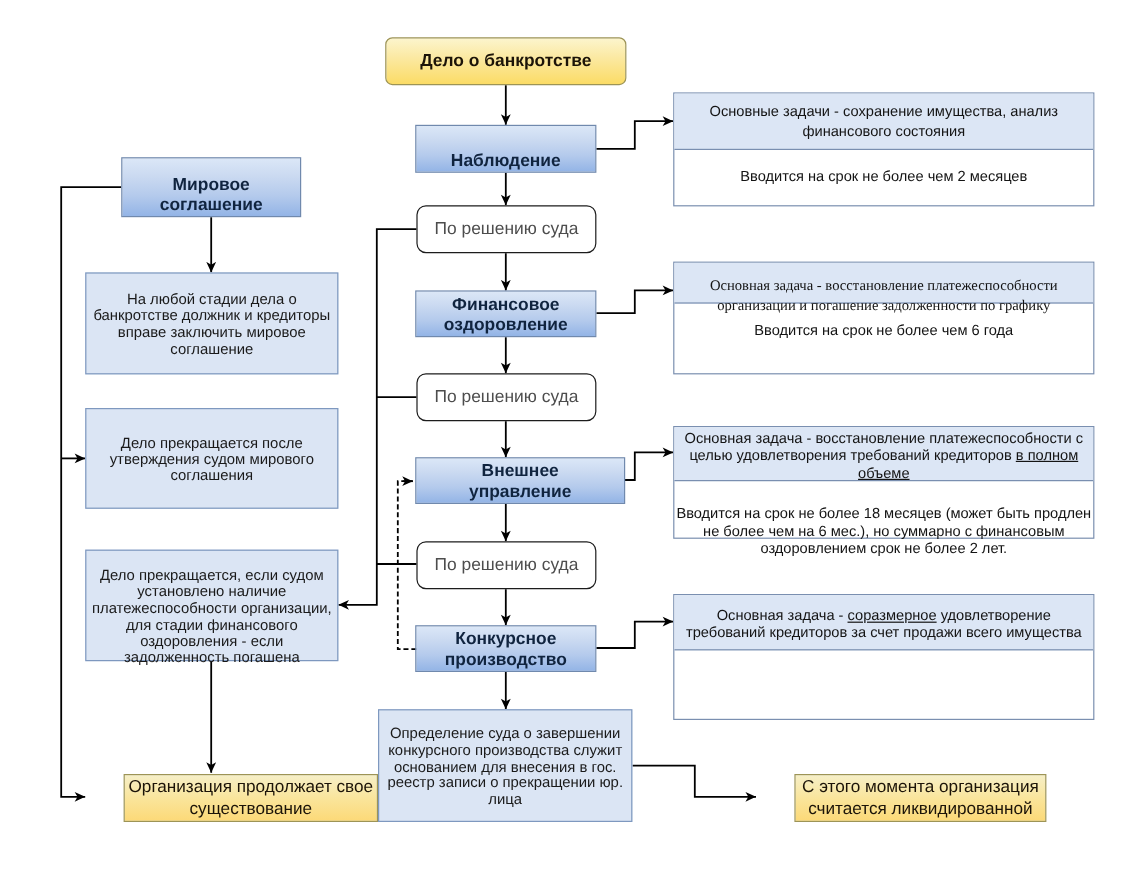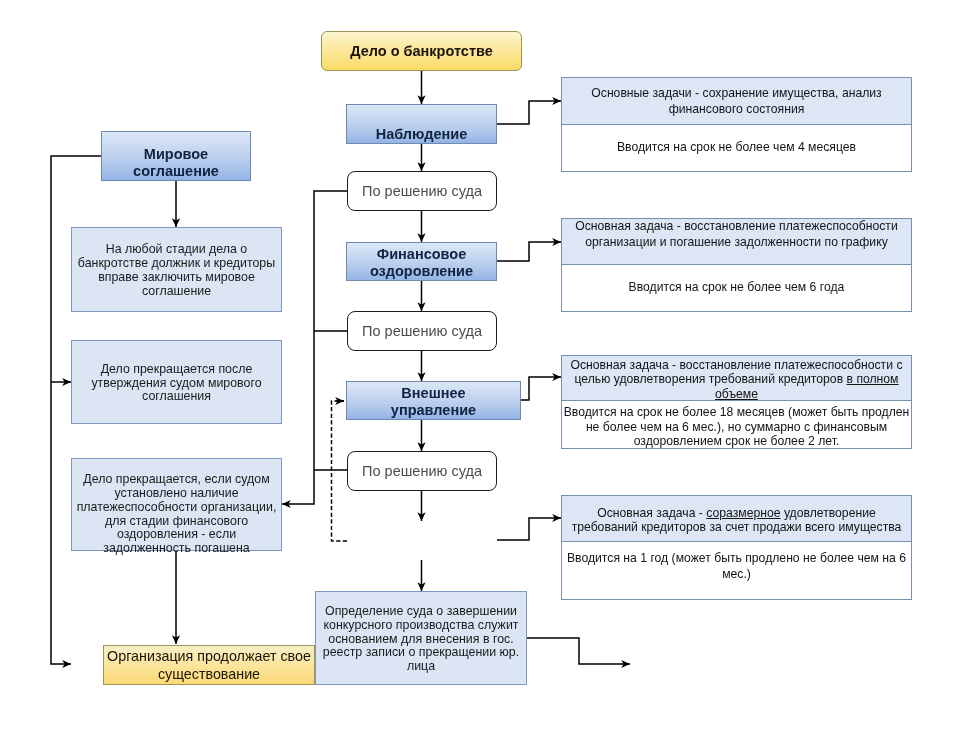--- a/index.html
+++ b/index.html
@@ -86,20 +86,23 @@
   </div>
 
   <div class="node stage" style="left:346px;top:242px;width:151px;height:39px;padding-top:3px;">
     <span class="ml">Финансовое<br>оздоровление</span>
   </div>
 
   <div class="node stage" style="left:346px;top:381px;width:175px;height:39px;padding-top:3px;">
     <span class="ml">Внешнее<br>управление</span>
   </div>
 
+  <div class="node stage" style="left:346px;top:521px;width:151px;height:39px;padding-top:3px;">
+    <span class="ml">Конкурсное<br>производство</span>
+  </div>
 
   <div class="node decision" style="left:347px;top:171px;width:150px;height:40px;">
     <span>По решению суда</span>
   </div>
   <div class="node decision" style="left:347px;top:311px;width:150px;height:40px;">
     <span>По решению суда</span>
   </div>
   <div class="node decision" style="left:347px;top:451px;width:150px;height:40px;">
     <span>По решению суда</span>
   </div>
@@ -116,52 +119,52 @@
   </div>
   <div class="node info" style="left:71px;top:458px;width:211px;height:93px;padding:20px 6px 0;">
     <span class="ml">Дело прекращается, если судом<br>установлено наличие<br>платежеспособности организации,<br>для стадии финансового<br>оздоровления - если<br>задолженность погашена</span>
   </div>
 
   <div class="tbl" style="left:561px;top:77px;width:351px;height:95px;">
     <div class="hd" style="height:47px;padding-top:8px;">
       <span class="ml">Основные задачи - сохранение имущества, анализ<br>финансового состояния</span>
     </div>
     <div class="bd" style="height:46px;padding-top:15px;">
-      <span>Вводится на срок не более чем 4 месяцев</span>
+      <span>Вводится на срок не более чем 2 месяцев</span>
     </div>
   </div>
 
   <div class="tbl" style="left:561px;top:218px;width:351px;height:94px;">
-    <div class="hd" style="height:46px;padding-top:0;">
+    <div class="hd" style="height:34px;padding-top:12px;font-family:Liberation Serif, serif;">
       <span class="ml">Основная задача - восстановление платежеспособности<br>организации и погашение задолженности по графику</span>
     </div>
     <div class="bd" style="height:46px;padding-top:15px;">
       <span>Вводится на срок не более чем 6 года</span>
     </div>
   </div>
 
   <div class="tbl" style="left:561px;top:355px;width:351px;height:94px;">
     <div class="hd" style="height:45px;padding-top:2px;line-height:14.3px;">
       <span><span>Основная задача - восстановление платежеспособности с целью удовлетворения требований кредиторов </span><u>в полном объеме</u></span>
     </div>
-    <div class="bd" style="height:46px;padding-top:4px;line-height:14.7px;">
+    <div class="bd" style="height:46px;padding-top:20px;line-height:14.7px;">
       <span class="ml">Вводится на срок не более 18 месяцев (может быть продлен<br>не более чем на 6 мес.), но суммарно с финансовым<br>оздоровлением срок не более 2 лет.</span>
     </div>
   </div>
 
   <div class="tbl" style="left:561px;top:495px;width:351px;height:105px;">
     <div class="hd" style="height:46px;padding-top:10px;line-height:14.1px;">
       <span><span>Основная задача - </span><u>соразмерное</u><span> удовлетворение требований кредиторов за счет продажи всего имущества</span></span>
-    </div>
-    <div class="bd" style="height:46px;padding-top:9px;line-height:15.6px;">
-      <span class="ml">Вводится на 1 год (может быть продлено не более чем на 6<br>мес.)</span>
     </div>
   </div>
 
   <div class="node info" style="left:315px;top:591px;width:212px;height:94px;padding:3px 6px 0;">
     <span class="ml">Определение суда о завершении<br>конкурсного производства служит<br>основанием для внесения в гос.<br>реестр записи о прекращении юр.<br>лица</span>
   </div>
 
   <div class="node orange" style="left:71px;top:645px;width:212px;height:40px;padding:1px 6px 0;">
     <span class="ml">Организация продолжает свое<br>существование</span>
   </div>
+  <div class="node orange" style="left:630px;top:645px;width:210px;height:40px;padding:1px 6px 0;">
+    <span class="ml">С этого момента организация<br>считается ликвидированной</span>
+  </div>
 
 </div>
 
 </body></html>

